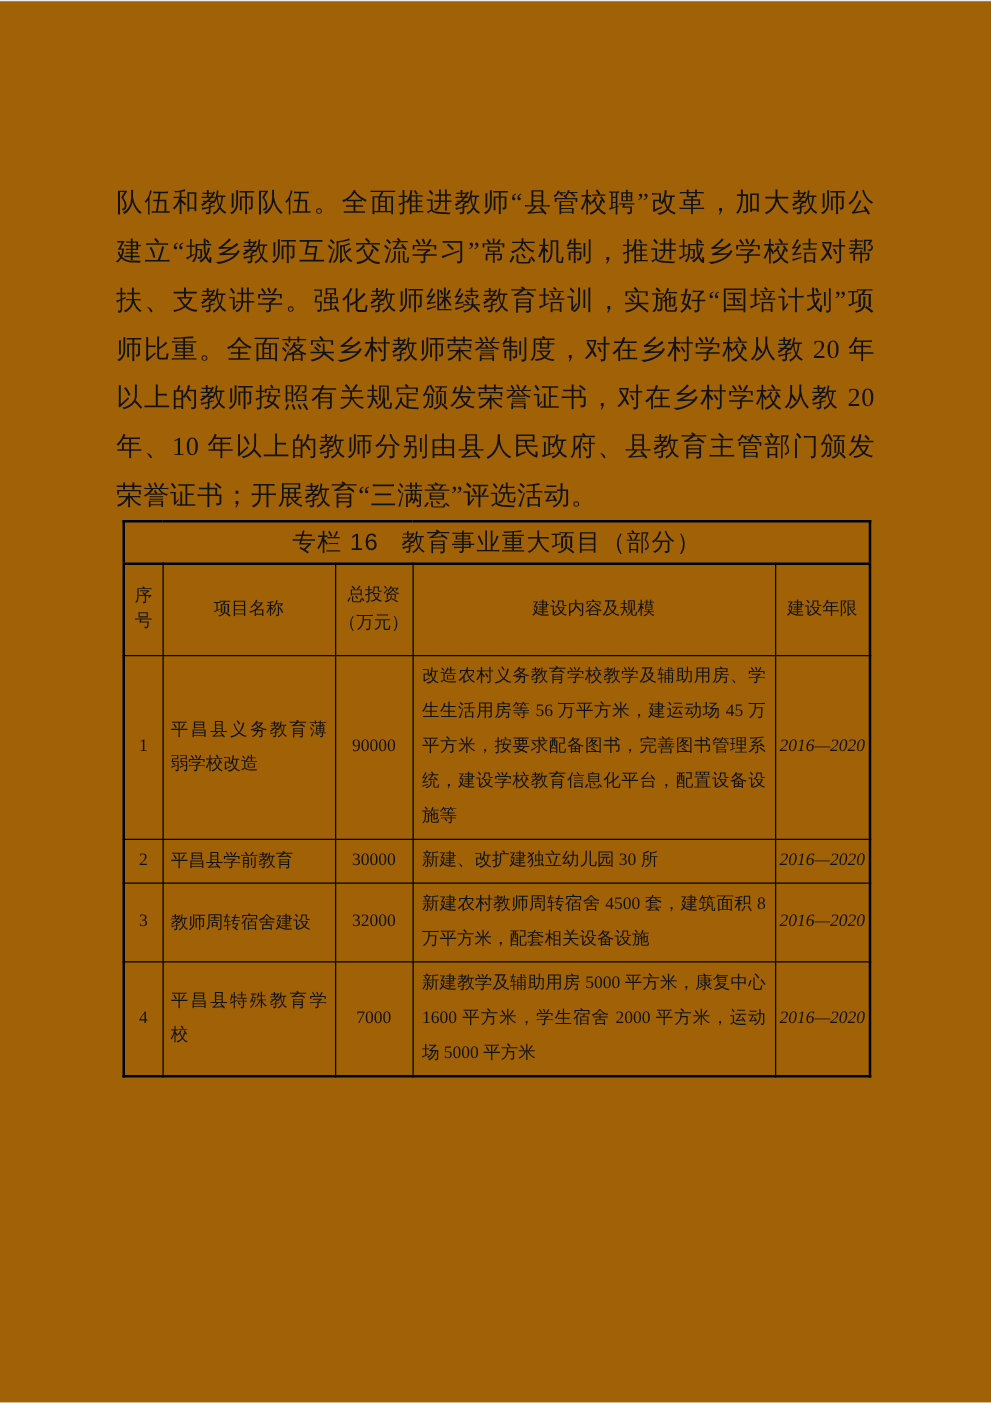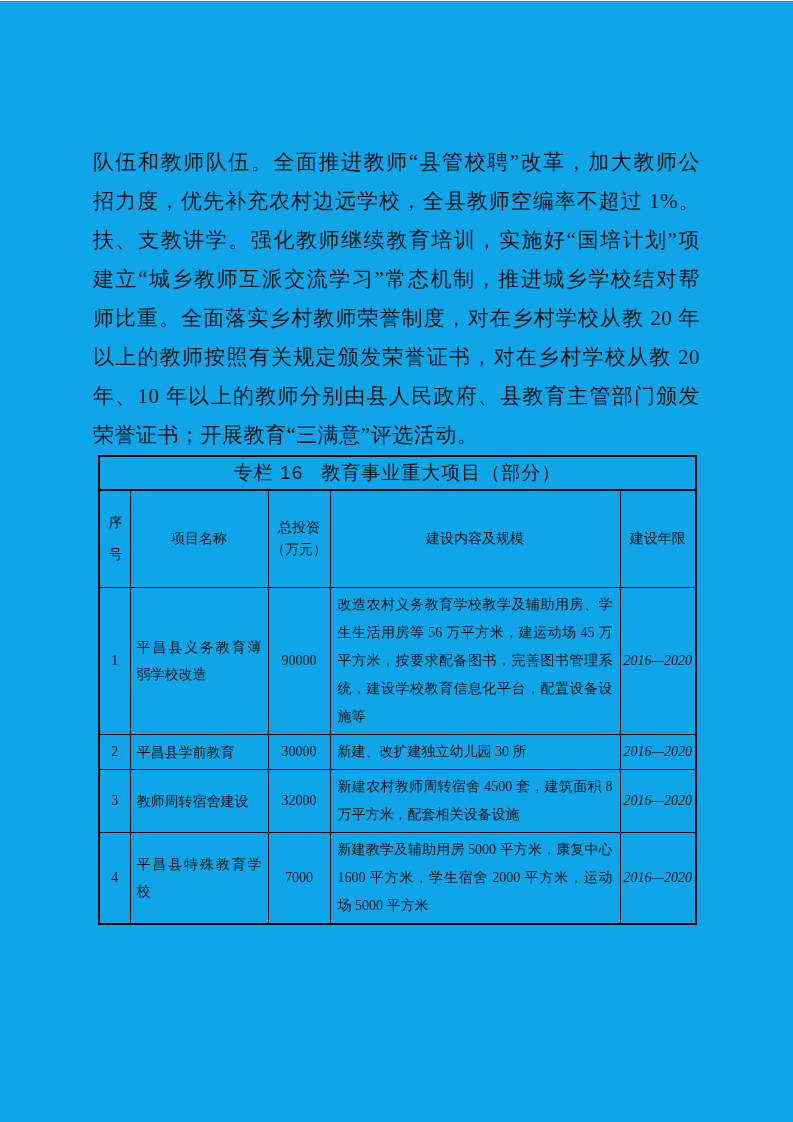--- a/index.html
+++ b/index.html
@@ -8,21 +8,21 @@
     width: 793px;
     height: 1122px;
     position: relative;
     font-family: "Liberation Serif", "DejaVu Serif", serif;
     color: #121212;
     overflow: hidden;
   }
   .page {
     position: absolute;
     inset: 0;
-    background: #0ea5e9;
+    background: #a16207;
     border-top: 1px solid #ececec;
   }
   .content {
     position: absolute;
     left: 93px;
     top: 142px;
     width: 607px;
   }
   
   .para .line {
@@ -57,42 +57,41 @@
     height: 34px;
     text-align: center;
     border-bottom: 2px solid #000 !important;
     font-family: "Liberation Sans", "DejaVu Sans", sans-serif;
     font-weight: bold;
     font-size: 19px;
     letter-spacing: 1px;
   }
   .title-cell .gap { display: inline-block; width: 18px; }
   .hdr td { height: 63px; text-align: center; line-height: 22px; }
-  .hdr .no-stack { width: 1.1em; margin: 16px auto; line-height: 32px; text-align: right; }
+  .hdr .no-stack { width: 1.1em; margin: 16px auto; line-height: 20px; }
   .c-no   { text-align: center; }
   .c-name { text-align: left; padding: 3px 6px; line-height: 27px; text-align: justify; }
   .c-inv  { text-align: center; }
   .c-cont { text-align: justify; text-justify: inter-character; padding: 3px 7px; line-height: 28px; }
   .c-yrs  { text-align: center; padding: 0 1px; font-style: italic; }
   .r1 td { height: 116px; }
   .r2 td { height: 31px; }
   .r3 td { height: 59px; }
   .r4 td { height: 86px; }
 </style>
 </head>
 <body>
 
 <div class="page">
   <div class="content">
 
     <div class="para">
       <div class="line">队伍和教师队伍。全面推进教师“县管校聘”改革，加大教师公</div>
-      <div class="line">招力度，优先补充农村边远学校，全县教师空编率不超过 1%。</div>
+      <div class="line">建立“城乡教师互派交流学习”常态机制，推进城乡学校结对帮</div>
       <div class="line">扶、支教讲学。强化教师继续教育培训，实施好“国培计划”项</div>
-      <div class="line">建立“城乡教师互派交流学习”常态机制，推进城乡学校结对帮</div>
       <div class="line">师比重。全面落实乡村教师荣誉制度，对在乡村学校从教 20 年</div>
       <div class="line">以上的教师按照有关规定颁发荣誉证书，对在乡村学校从教 20</div>
       <div class="line">年、10 年以上的教师分别由县人民政府、县教育主管部门颁发</div>
       <div class="line last">荣誉证书；开展教育“三满意”评选活动。</div>
     </div>
 
     <table class="boxtable">
       <colgroup>
         <col style="width:31px">
         <col style="width:138px">

